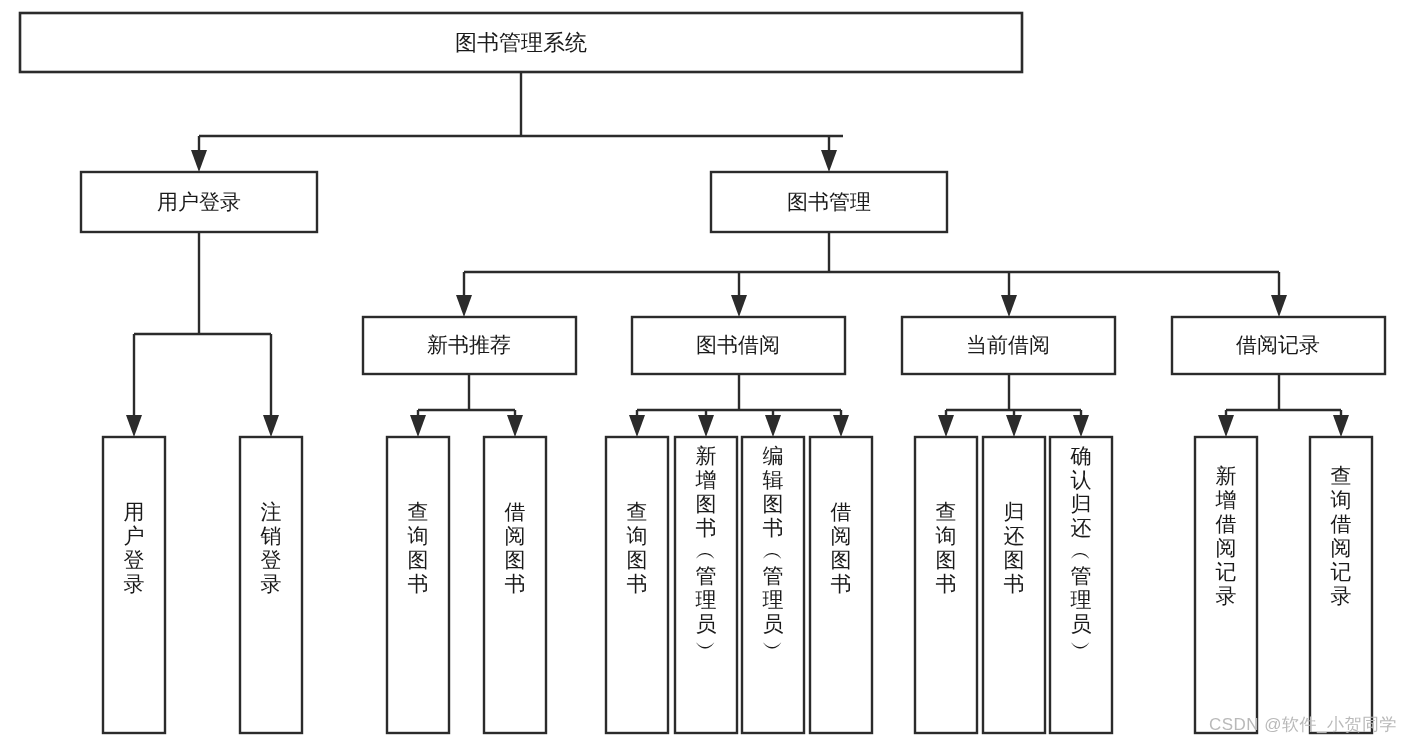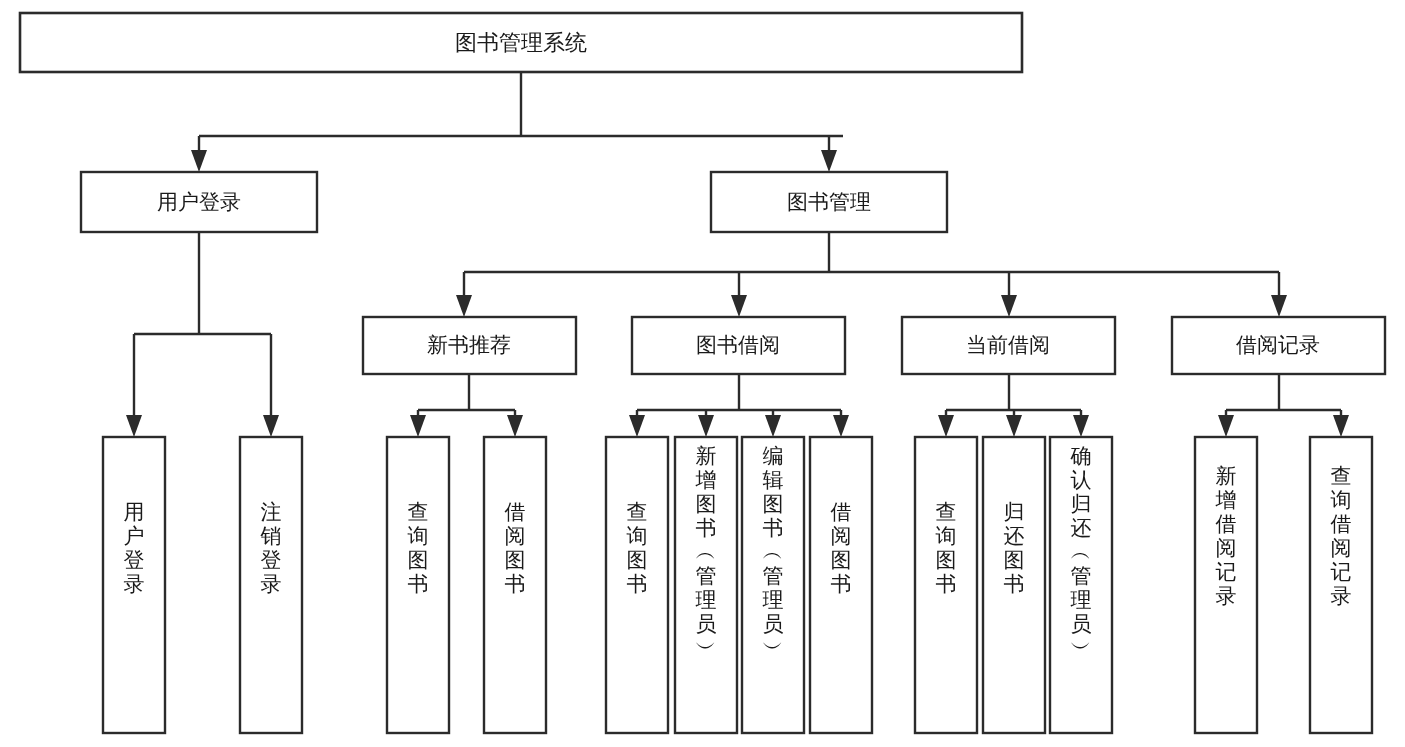--- a/index.html
+++ b/index.html
@@ -238,14 +238,15 @@
       <rect class="node-box" x="1195" y="437" width="62" height="296"></rect>
       <text class="vert-label" x="1226" y="483"><tspan x="1226" y="483">新</tspan><tspan x="1226" y="507">增</tspan><tspan x="1226" y="531">借</tspan><tspan x="1226" y="555">阅</tspan><tspan x="1226" y="579">记</tspan><tspan x="1226" y="603">录</tspan></text>
     </g>
     <g>
       <rect class="node-box" x="1310" y="437" width="62" height="296"></rect>
       <text class="vert-label" x="1341" y="483"><tspan x="1341" y="483">查</tspan><tspan x="1341" y="507">询</tspan><tspan x="1341" y="531">借</tspan><tspan x="1341" y="555">阅</tspan><tspan x="1341" y="579">记</tspan><tspan x="1341" y="603">录</tspan></text>
     </g>
 
   </svg>
 
+  <div class="watermark">CSDN @软件_小贺同学</div>
 
 </div>
 
 </body></html>

